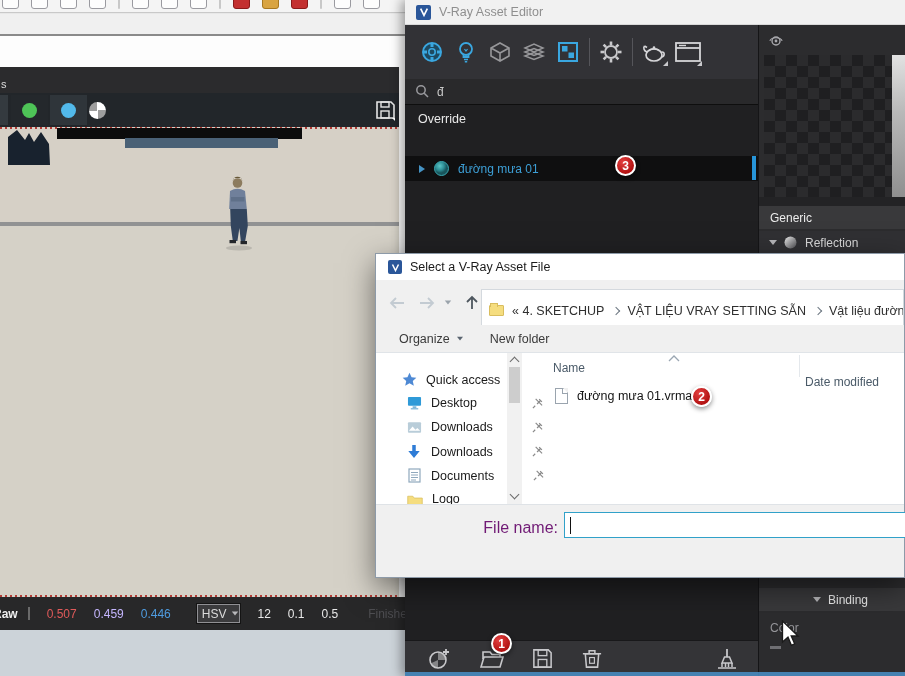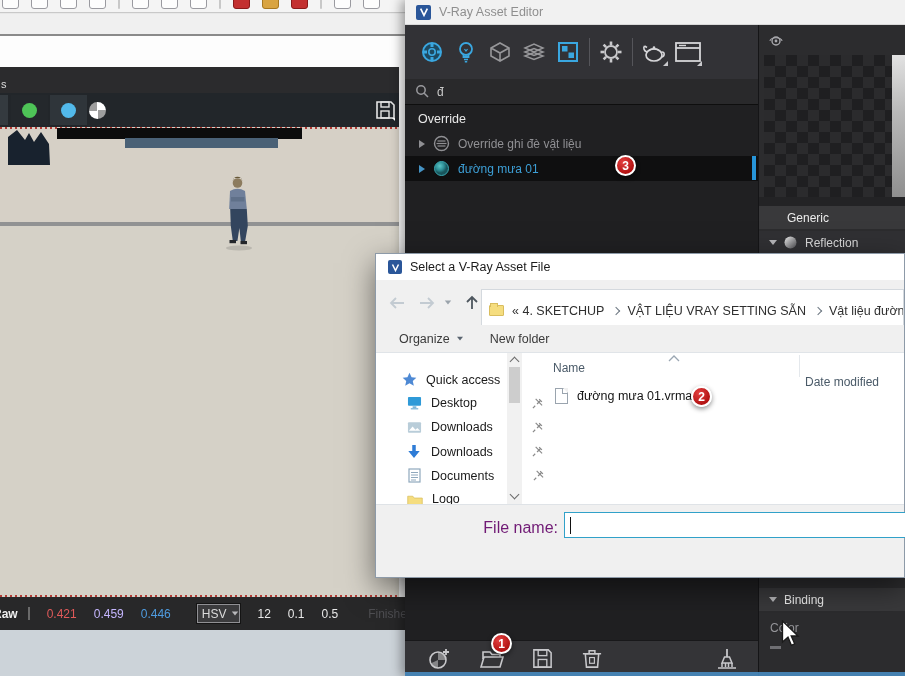--- a/index.html
+++ b/index.html
@@ -191,21 +191,21 @@
       <path d="M8.2 37 h16.6 l1 17 -2.6 15 h-4.4 l-1.4 -13 -2 13 h-4.6 l-2 -15 z" fill="#33455e"></path>
       <rect x="7.5" y="68" width="6.5" height="3.2" fill="#23262b"></rect>
       <rect x="18.5" y="69" width="6.5" height="3.2" fill="#23262b"></rect>
     </svg>
     <div class="red-dotted" style="top:468px;"></div>
   </div>
 
   <div class="abs" id="vfb-colorbar">
     <span class="lbl">Raw</span>
     <span id="vfb-swatch"></span>
-    <span class="pxv" style="color:#e05a5a;">0.421</span>
+    <span class="pxv" style="color:#e05a5a;">0.507</span>
     <span class="pxv" style="color:#c4b5fd;">0.459</span>
     <span class="pxv" style="color:#4f9ce0;">0.446</span>
     <span class="vsep"></span>
     <span id="hsv-box">
       <span class="t">HSV</span>
       <span class="caret-down"></span>
     </span>
     <span class="pxv">12</span>
     <span class="pxv">0.1</span>
     <span class="pxv">0.5</span>
@@ -309,30 +309,20 @@
         <path d="M2 2 L10 10 M10 2 L2 10" stroke="#e2e2e2" stroke-width="1.8"></path>
       </svg>
       <svg width="20" height="14" viewBox="0 0 20 14" style="margin:0 8px 0 10px;">
         <path d="M6 1 h13 v12 h-13 l-5 -6 z" fill="none" stroke="#85858a" stroke-width="1.3"></path>
         <path d="M9.5 4.5 l5 5 M14.5 4.5 l-5 5" stroke="#85858a" stroke-width="1.3"></path>
       </svg>
     </div>
 
     <div class="abs" id="materials-panel">
       <span class="hdr">Override</span>
-      <div class="tree-row" style="top:26px;">
-        <span class="expander"></span>
-        <svg width="17" height="17" viewBox="0 0 17 17" style="margin-left:8px;">
-          <circle cx="8.5" cy="8.5" r="7" fill="none" stroke="#8f8f93" stroke-width="1.4"></circle>
-          <line x1="4.5" y1="6" x2="12.5" y2="6" stroke="#8f8f93" stroke-width="1.2"></line>
-          <line x1="3.5" y1="8.5" x2="13.5" y2="8.5" stroke="#8f8f93" stroke-width="1.2"></line>
-          <line x1="4.5" y1="11" x2="12.5" y2="11" stroke="#8f8f93" stroke-width="1.2"></line>
-        </svg>
-        <span class="lab" style="color:#909094;">Override ghi đè vật liệu</span>
-      </div>
       <div class="tree-row sel" style="top:51px;">
         <span class="expander blue"></span>
         <svg width="17" height="17" viewBox="0 0 17 17" style="margin-left:8px;">
           <defs>
               <radialGradient id="tealg" cx="38%" cy="32%">
                 <stop offset="0%" stop-color="#5cc6c6"></stop>
                 <stop offset="60%" stop-color="#2e8f96"></stop>
                 <stop offset="100%" stop-color="#18555c"></stop>
               </radialGradient>
             </defs>
@@ -374,36 +364,36 @@
     <div class="abs" id="props-panel">
       <svg width="16" height="14" viewBox="0 0 16 14" style="position:absolute;left:9px;top:9px;">
         <circle cx="8" cy="7" r="4" fill="none" stroke="#a9a9ad" stroke-width="1.4"></circle>
         <path d="M2 7 a6 3.2 0 0 1 12 0" fill="none" stroke="#a9a9ad" stroke-width="1.1"></path>
         <circle cx="8" cy="7" r="1.4" fill="#a9a9ad"></circle>
       </svg>
       <div id="props-checker"></div>
       <div id="props-strip"></div>
       <div id="props-divider"></div>
       <div class="sect-hdr" style="top:181px;">
-        <span class="t" style="margin-left:28px;">Generic</span>
+        <span class="t" style="margin-left:11px;">Generic</span>
       </div>
       <div class="sect-hdr" style="top:206px;background:#303033;">
         <span class="tri"></span>
         <svg width="15" height="15" viewBox="0 0 15 15" style="margin-left:6px;">
           <defs>
               <linearGradient id="refg" x1="0" y1="0" x2="1" y2="1">
                 <stop offset="0%" stop-color="#ececec"></stop>
                 <stop offset="100%" stop-color="#4a4a4e"></stop>
               </linearGradient>
             </defs>
           <circle cx="7.5" cy="7.5" r="6" fill="url(#refg)"></circle>
         </svg>
         <span class="t" style="color:#d8d8d8;">Reflection</span>
       </div>
-      <div class="sect-hdr" style="top:563px;">
+      <div class="sect-hdr" style="top:563px;padding-left:44px;">
         <span class="tri"></span>
         <span class="t">Binding</span>
       </div>
       <span id="prop-color-label">Color</span>
       <span id="prop-color-dash"></span>
     </div>
     <div class="abs" id="vray-win-borderb"></div>
   </div>
 
   <div class="badge" style="left:615px;top:155px;">

